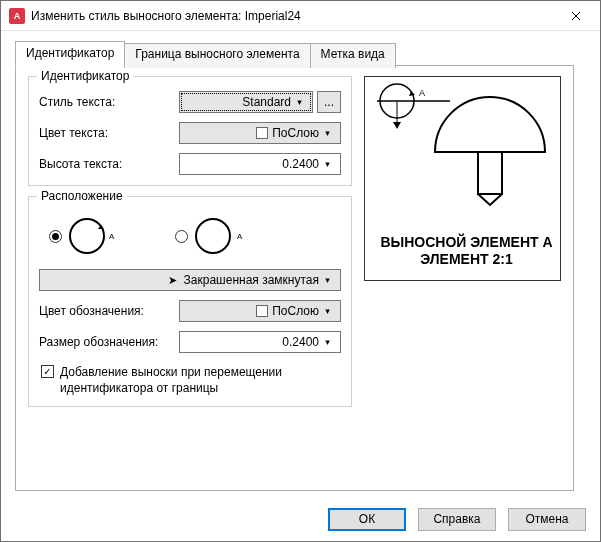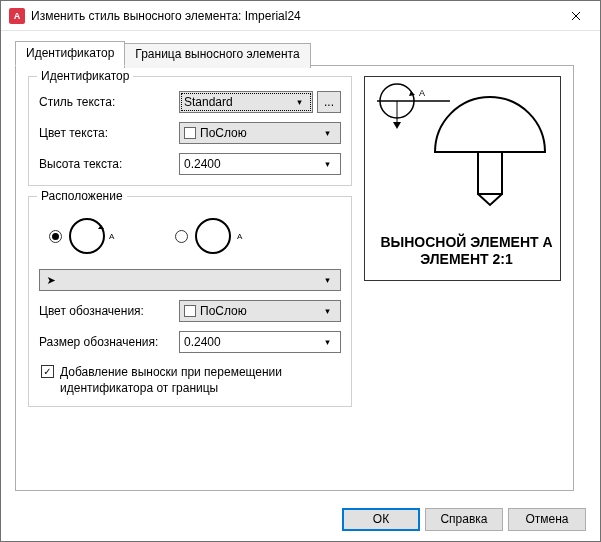--- a/index.html
+++ b/index.html
@@ -111,21 +111,21 @@
   }
   select.combo, .combo {
     flex: 1;
     height: 22px;
     border: 1px solid #767676;
     background: #e5e5e5;
     padding: 0 4px;
     font: inherit;
     display: flex;
     align-items: center;
-    justify-content: space-between;
+    justify-content: flex-end;
   }
   .combo.dotted-focus {
     outline: 1px dotted #000;
     outline-offset: -3px;
   }
   .combo-arrow {
     width: 17px;
     text-align: center;
     font-size: 9px;
   }
@@ -198,21 +198,21 @@
     font-family: Arial, sans-serif;
     font-weight: bold;
     font-size: 14px;
     line-height: 1.2;
   }
   .footer {
     height: 44px;
     display: flex;
     justify-content: flex-end;
     align-items: center;
-    gap: 5px;
+    gap: 12px;
     padding: 0 14px;
     margin-left: 40px;
   }
   .btn {
     min-width: 78px;
     height: 23px;
     border: 1px solid #adadad;
     background: #e1e1e1;
     font: inherit;
     padding: 0 10px;
@@ -235,20 +235,21 @@
       <svg width="10" height="10" viewBox="0 0 10 10">
           <path d="M1 1 L9 9 M9 1 L1 9" stroke="#000" stroke-width="1"></path>
         </svg>
     </div>
   </div>
 
   <div class="content">
     <div class="tabs">
       <div class="tab active">Идентификатор</div>
       <div class="tab inactive">Граница выносного элемента</div>
+      <div class="tab inactive">Метка вида</div>
     </div>
 
     <div class="tabpanel-border">
       <div class="left-col">
 
         <div class="groupbox">
           <div class="group-legend">Идентификатор</div>
 
           <div class="form-row">
             <div class="form-label">Стиль текста:</div>
@@ -306,20 +307,21 @@
                 <text x="44" y="24" font-size="8" font-family="Arial">A</text>
               </svg>
             </div>
           </div>
 
           <div class="form-row">
             <div class="form-control-wrap">
               <div class="combo">
                 <span style="display:flex;align-items:center;">
                   <span class="arrow-swatch">➤</span>
+                  <span>Закрашенная замкнутая</span>
                 </span>
                 <span class="combo-arrow">▾</span>
               </div>
             </div>
           </div>
 
           <div class="form-row">
             <div class="form-label">Цвет обозначения:</div>
             <div class="form-control-wrap">
               <div class="combo">

